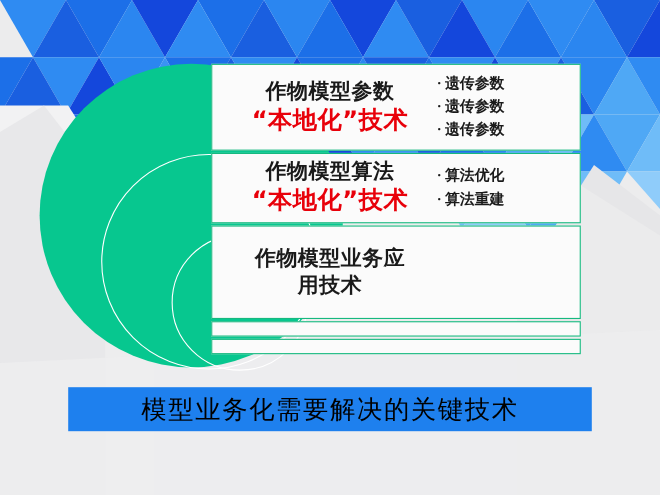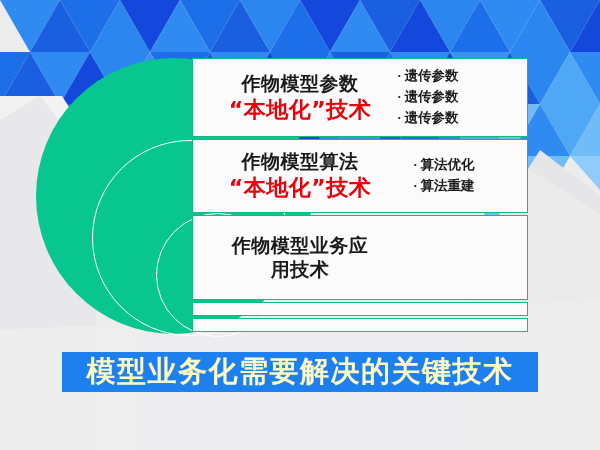--- a/index.html
+++ b/index.html
@@ -63,21 +63,21 @@
     position: relative;
     box-sizing: border-box;
     background: #fbfbfb;
     border: 1.4px solid #16B97F;
     display: flex;
     align-items: center;
     margin-bottom: 2px;
     margin-left: 44px;
   }
   .row-1 { height: 79px; }
-  .row-2 { height: 74px; gap: 16px; }
+  .row-2 { height: 64px; }
   .row-3 { height: 85px; }
   .row-thin { height: 14px; }
 
   .row-left {
     width: 198px;
     padding-left: 16px;
     box-sizing: border-box;
     text-align: center;
   }
   .row-right {
@@ -123,23 +123,23 @@
     top: 352px;
     width: 476px;
     height: 40px;
     background: #1E80EE;
     display: flex;
     align-items: center;
     justify-content: center;
   }
   .banner-text {
     font-family: "DejaVu Sans", "Liberation Sans", sans-serif;
-    font-size: 29px;
-    font-weight: 700;
-    color: #fef9c3;
+    font-size: 23px;
+    font-weight: 400;
+    color: #000000;
     letter-spacing: 1.5px;
     white-space: nowrap;
   }
 </style>
 </head>
 <body>
 
 <div id="slide">
 
   <div class="bg-base"></div>

